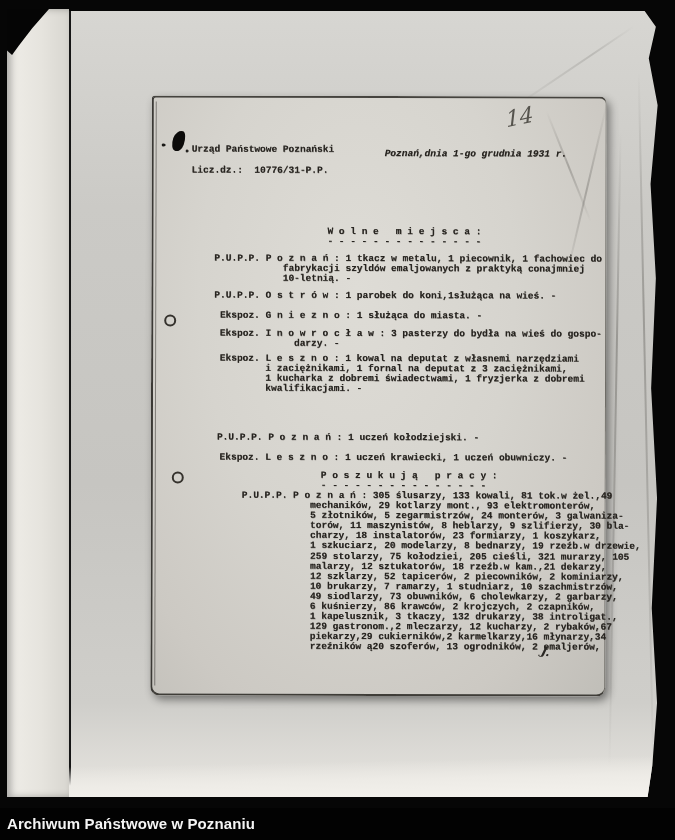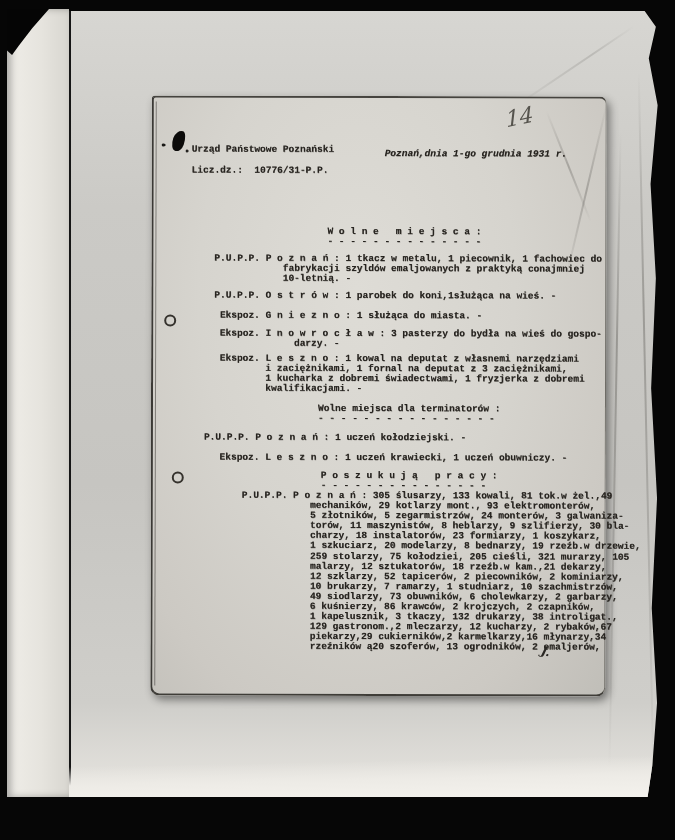--- a/index.html
+++ b/index.html
@@ -44,21 +44,21 @@
   .t-date{left:231px;top:51px;font-style:italic;}
   .t-ref{left:38px;top:68px;text-decoration-thickness:1px;text-underline-offset:2px;}
   .t-title{left:146px;top:99px;}
   .t-vac-h{left:174px;top:129px;}
   .t-vac-poznan{left:61px;top:156px;}
   .t-vac-ostrow{left:61px;top:193px;}
   .t-vac-gniezno{left:61px;top:213px;}
   .t-vac-inowroclaw{left:61px;top:231px;}
   .t-vac-leszno{left:61px;top:256px;}
   .t-app-h{left:165px;top:306px;}
-  .t-app-poznan{left:51px;top:335px;}
+  .t-app-poznan{left:64px;top:335px;}
   .t-app-leszno{left:61px;top:355px;}
   .t-seek-h{left:168px;top:373px;}
   .t-seek-poznan{left:61px;top:393px;margin-left:28px;}
   
   .hole{position:absolute;width:8px;height:8px;border:2px solid #35322d;border-radius:50%;
     background:#d3d1cb;}
   .hole-1{left:11px;top:217px;}
   .hole-2{left:19px;top:374px;}
   .blob{position:absolute;left:19px;top:33px;width:12px;height:21px;background:#0c0b0a;
     border-radius:60% 40% 55% 45%/45% 60% 40% 55%;transform:rotate(18deg);}
@@ -115,22 +115,20 @@
             10-letnią. -</div>
     <div class="typed t-vac-ostrow">P.U.P.P. O s t r ó w : 1 parobek do koni,1służąca na wieś. -</div>
     <div class="typed t-vac-gniezno"> Ekspoz. G n i e z n o : 1 służąca do miasta. -</div>
     <div class="typed t-vac-inowroclaw"> Ekspoz. I n o w r o c ł a w : 3 pasterzy do bydła na wieś do gospo-
               darzy. -</div>
     <div class="typed t-vac-leszno"> Ekspoz. L e s z n o : 1 kowal na deputat z własnemi narzędziami
          i zaciężnikami, 1 fornal na deputat z 3 zaciężnikami,
          1 kucharka z dobremi świadectwami, 1 fryzjerka z dobremi
          kwalifikacjami. -</div>
 
-    <div class="typed t-app-h">Wolne miejsca dla terminatorów :
-- - - - - - - - - - - - - - - -</div>
     <div class="typed t-app-poznan">P.U.P.P. P o z n a ń : 1 uczeń kołodziejski. -</div>
     <div class="typed t-app-leszno"> Ekspoz. L e s z n o : 1 uczeń krawiecki, 1 uczeń obuwniczy. -</div>
 
     <div class="typed t-seek-h">P o s z u k u j ą   p r a c y :
 - - - - - - - - - - - - - - - </div>
     <div class="typed t-seek-poznan">P.U.P.P. P o z n a ń : 305 ślusarzy, 133 kowali, 81 tok.w żel.,49
             mechaników, 29 kotlarzy mont., 93 elektromonterów,
             5 złotników, 5 zegarmistrzów, 24 monterów, 3 galwaniza-
             torów, 11 maszynistów, 8 heblarzy, 9 szlifierzy, 30 bla-
             charzy, 18 instalatorów, 23 formiarzy, 1 koszykarz,
@@ -142,14 +140,17 @@
             49 siodlarzy, 73 obuwników, 6 cholewkarzy, 2 garbarzy,
             6 kuśnierzy, 86 krawców, 2 krojczych, 2 czapników,
             1 kapelusznik, 3 tkaczy, 132 drukarzy, 38 introligat.,
             129 gastronom.,2 mleczarzy, 12 kucharzy, 2 rybaków,67
             piekarzy,29 cukierników,2 karmelkarzy,16 młynarzy,34
             rzeźników ą20 szoferów, 13 ogrodników, 2 emaljerów,</div>
 
     <div class="j-mark">J.</div>
   </div>
 
+  <div class="bar">
+    <div class="bar-label">Archiwum Państwowe w Poznaniu</div>
+  </div>
 
 </div>
 
 </body></html>

